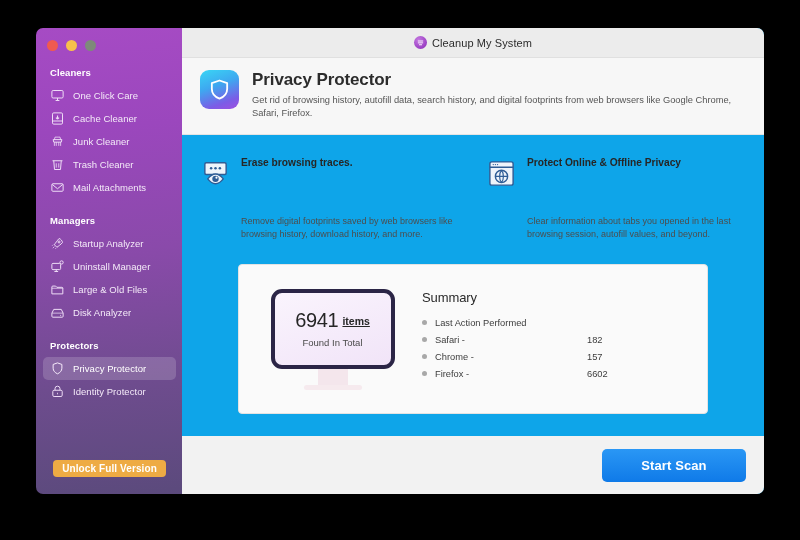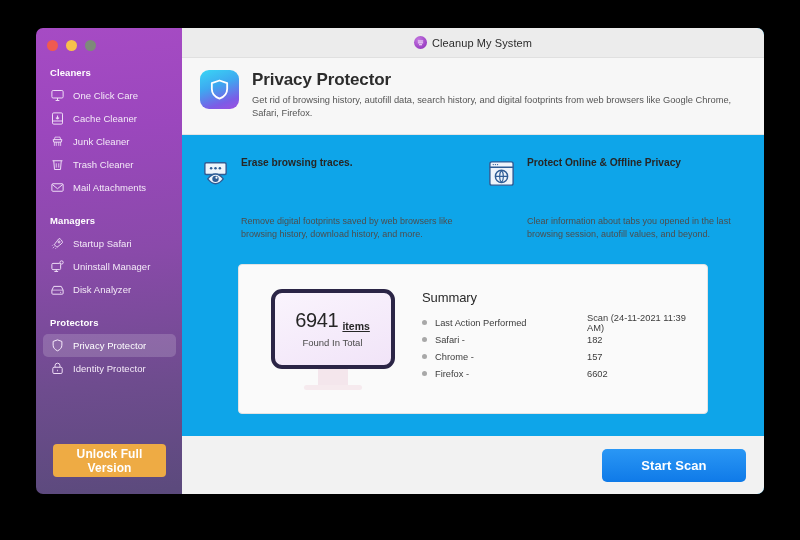--- a/index.html
+++ b/index.html
@@ -67,26 +67,26 @@
     font-size: 9.5px;
     color: #f4eaf8;
     white-space: nowrap;
     letter-spacing: 0.05px;
   }
   .nav-item.selected .nav-label { color: #ffffff; }
 
   #unlock-button {
     position: absolute;
     left: 17px; bottom: 17px;
-    width: 113px; height: 33px;
+    width: 113px; height: 17px;
     background: #eeab44;
     border-radius: 4px;
     border: none;
     color: #ffffff;
-    font-size: 12px;
+    font-size: 10px;
     font-weight: bold;
     font-family: "Liberation Sans", sans-serif;
     letter-spacing: 0.1px;
     cursor: pointer;
   }
 
   
   #main {
     flex: 1 1 auto;
     background: #0ea5e9;
@@ -201,21 +201,21 @@
     border: 4px solid #2b2546;
     border-radius: 11px;
     background: linear-gradient(160deg, #faf4fd 0%, #f1e4f8 100%);
     display: flex;
     flex-direction: column;
     align-items: center;
     justify-content: center;
   }
   #monitor-count-line {
     display: flex;
-    align-items: flex-end;
+    align-items: center;
     gap: 4px;
   }
   #monitor-count {
     font-size: 20px;
     color: #262626;
     letter-spacing: -0.3px;
   }
   #monitor-count-unit {
     font-size: 10.5px;
     font-weight: bold;
@@ -358,34 +358,43 @@
     <div class="group-label">Managers</div>
 
     <div class="nav-item">
       <span class="nav-icon">
         <svg viewBox="0 0 24 24" fill="none" stroke="#eedcf6" stroke-width="1.6">
           <path d="M14.5 4c3 1 5 3.5 5.5 6.5-3 3-6.5 6-9 7.5l-4-4C8.5 11.5 11.5 7.5 14.5 4z"></path>
           <circle cx="14.5" cy="9.5" r="1.6"></circle>
             <path d="M7 17l-2.5 2.5M5 14l-1.5 1.5M10 19l-1.5 1.5" stroke-width="1.2"></path>
         </svg>
       </span>
-      <span class="nav-label">Startup Safari</span>
+      <span class="nav-label">Startup Analyzer</span>
     </div>
 
     <div class="nav-item">
       <span class="nav-icon">
         <svg viewBox="0 0 24 24" fill="none" stroke="#eedcf6" stroke-width="1.6">
           <rect x="3" y="7" width="14" height="10" rx="1.8"></rect>
             <path d="M7 20h6M10 17v3"></path>
             <circle cx="18.5" cy="5.5" r="2.6"></circle>
         </svg>
       </span>
       <span class="nav-label">Uninstall Manager</span>
     </div>
 
+    <div class="nav-item">
+      <span class="nav-icon">
+        <svg viewBox="0 0 24 24" fill="none" stroke="#eedcf6" stroke-width="1.6">
+          <path d="M3 19V8a1.5 1.5 0 011.5-1.5H9l2 2h8A1.5 1.5 0 0120.5 10v9z"></path>
+            <path d="M3 10h18" stroke-width="1.2"></path>
+        </svg>
+      </span>
+      <span class="nav-label">Large &amp; Old Files</span>
+    </div>
 
     <div class="nav-item">
       <span class="nav-icon">
         <svg viewBox="0 0 24 24" fill="none" stroke="#eedcf6" stroke-width="1.6">
           <path d="M3 13l3-6h12l3 6v5a1.5 1.5 0 01-1.5 1.5h-15A1.5 1.5 0 013 18z"></path>
             <path d="M3 13h18" stroke-width="1.2"></path>
             <circle cx="17" cy="16.3" r="0.9" fill="#eedcf6" stroke="none"></circle>
         </svg>
       </span>
       <span class="nav-label">Disk Analyzer</span>
@@ -492,21 +501,20 @@
         <div id="monitor-neck"></div>
         <div id="monitor-base"></div>
       </div>
 
       <div id="summary-panel">
         <div id="summary-heading">Summary</div>
 
         <div class="summary-row">
           <span class="summary-bullet"></span>
           <span class="summary-key">Last Action Performed</span>
-          <span class="summary-val">Scan (24-11-2021 11:39 AM)</span>
         </div>
         <div class="summary-row">
           <span class="summary-bullet"></span>
           <span class="summary-key">Safari -</span>
           <span class="summary-val">182</span>
         </div>
         <div class="summary-row">
           <span class="summary-bullet"></span>
           <span class="summary-key">Chrome -</span>
           <span class="summary-val">157</span>

